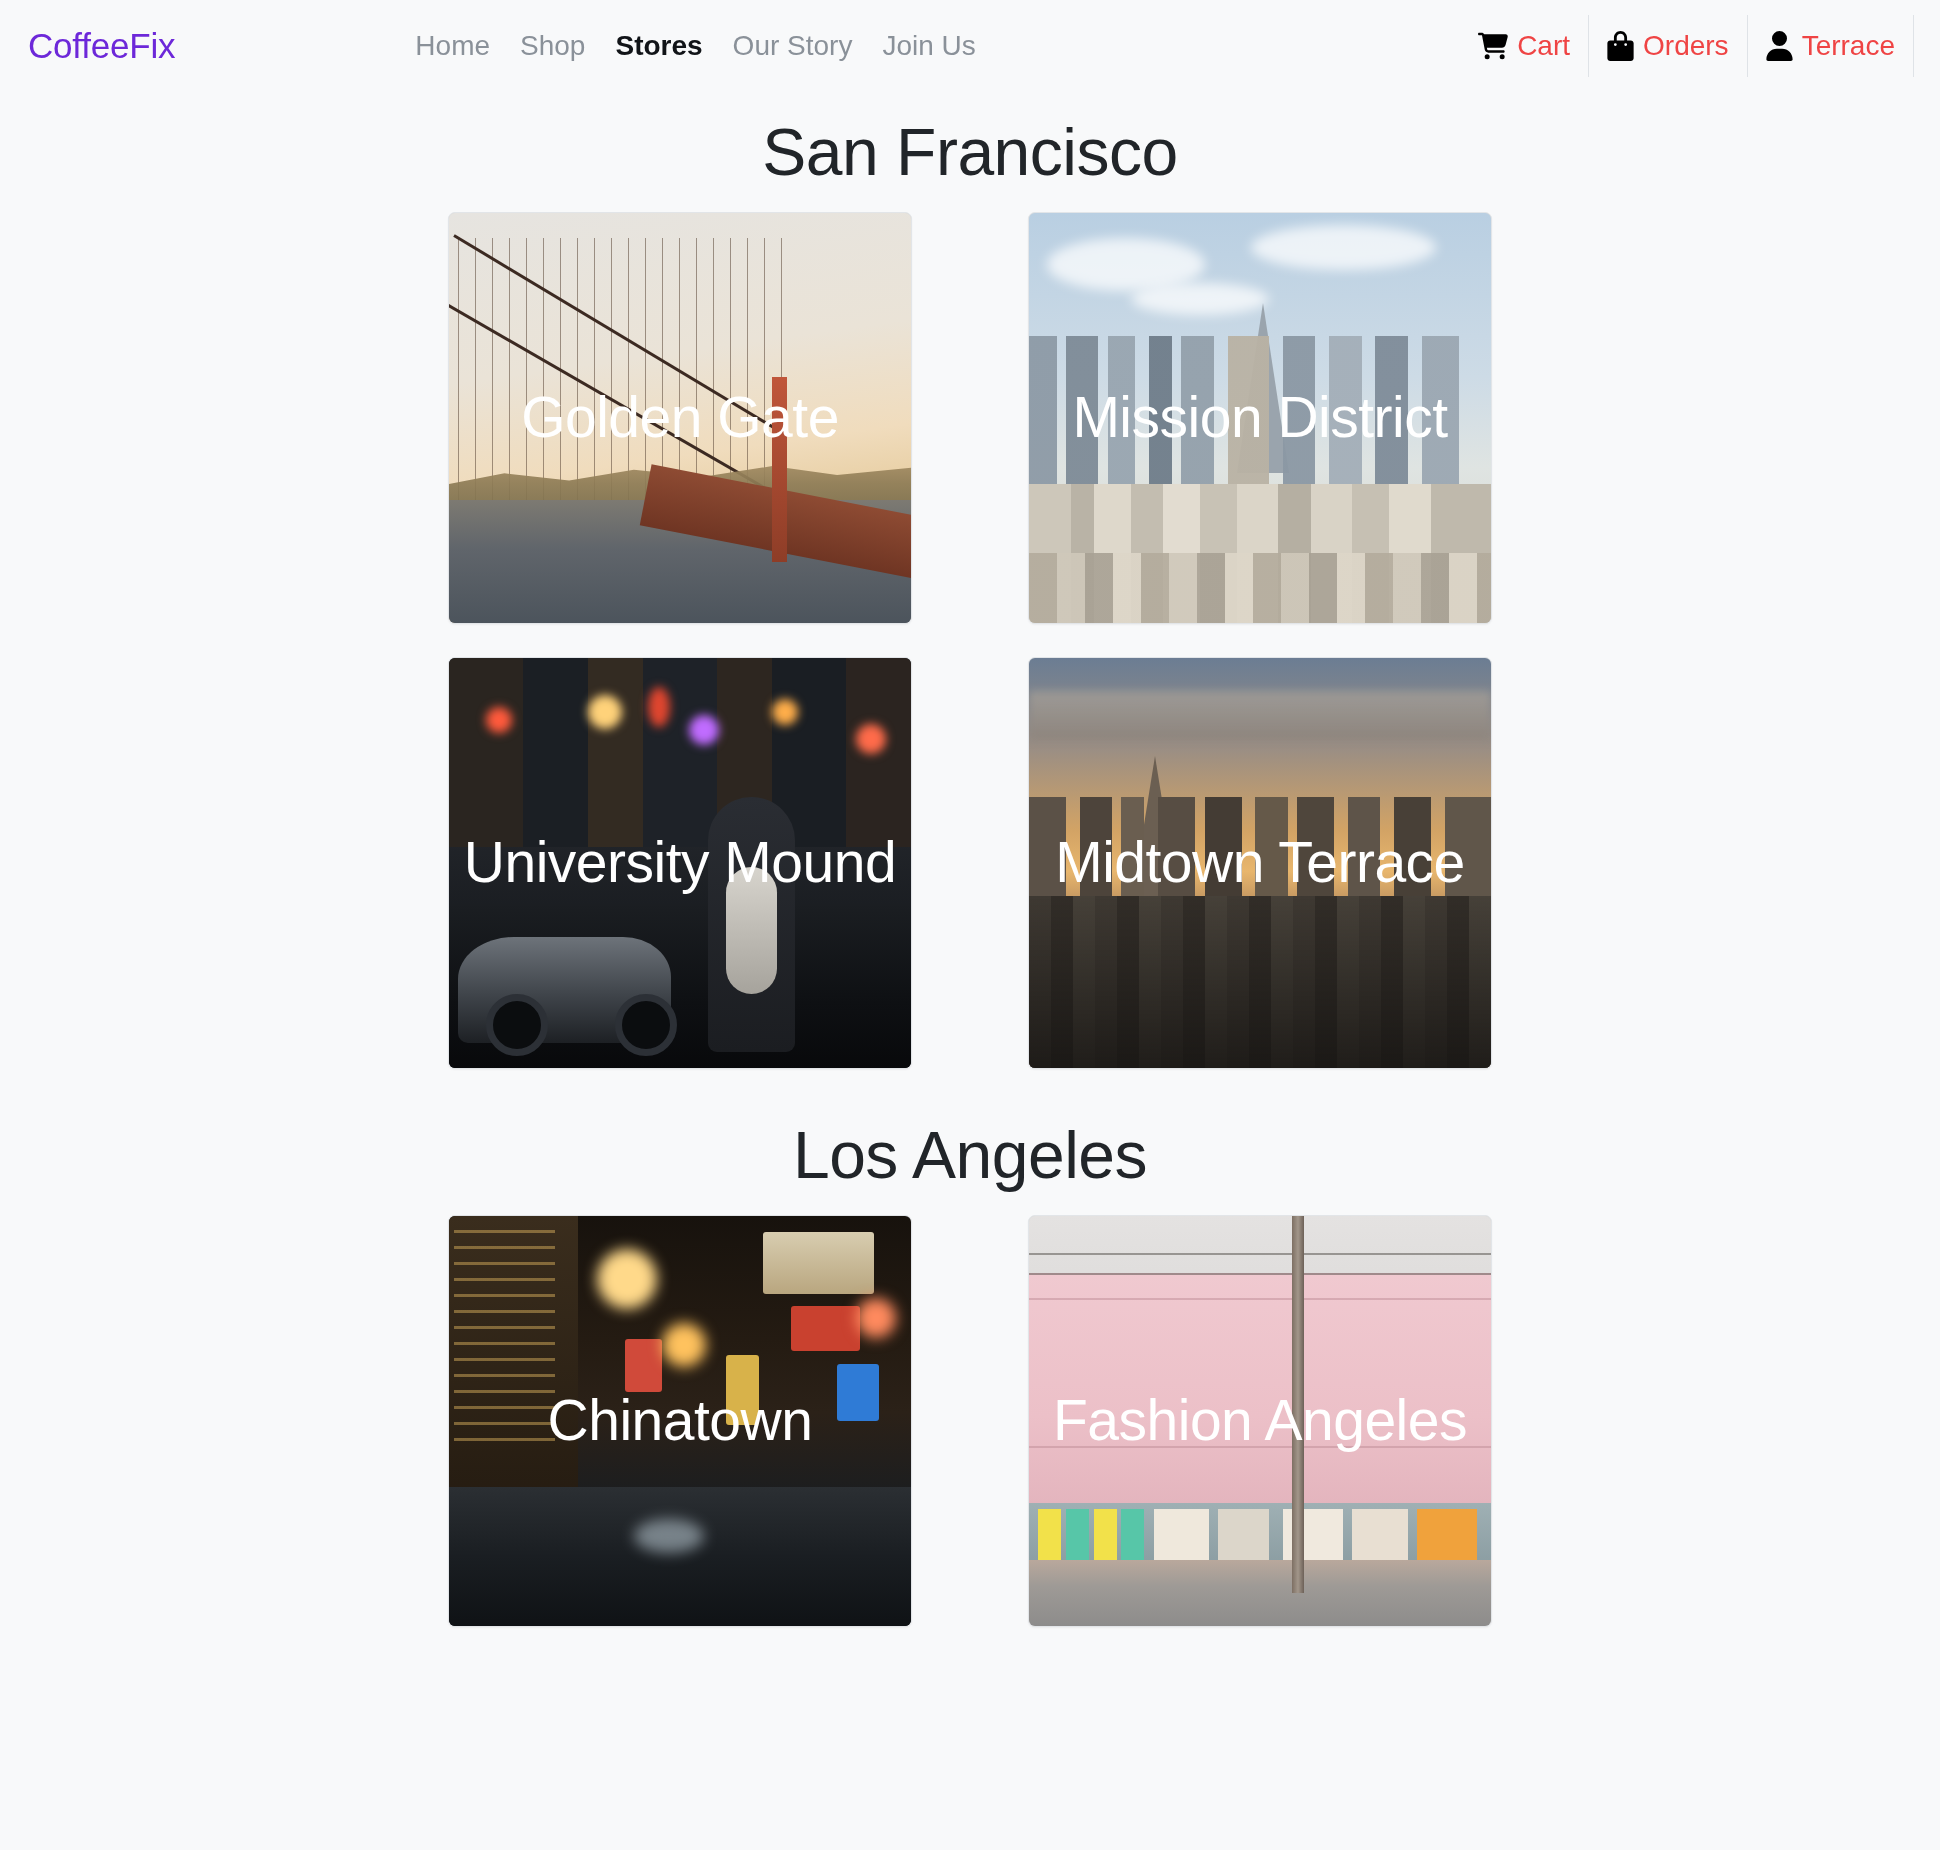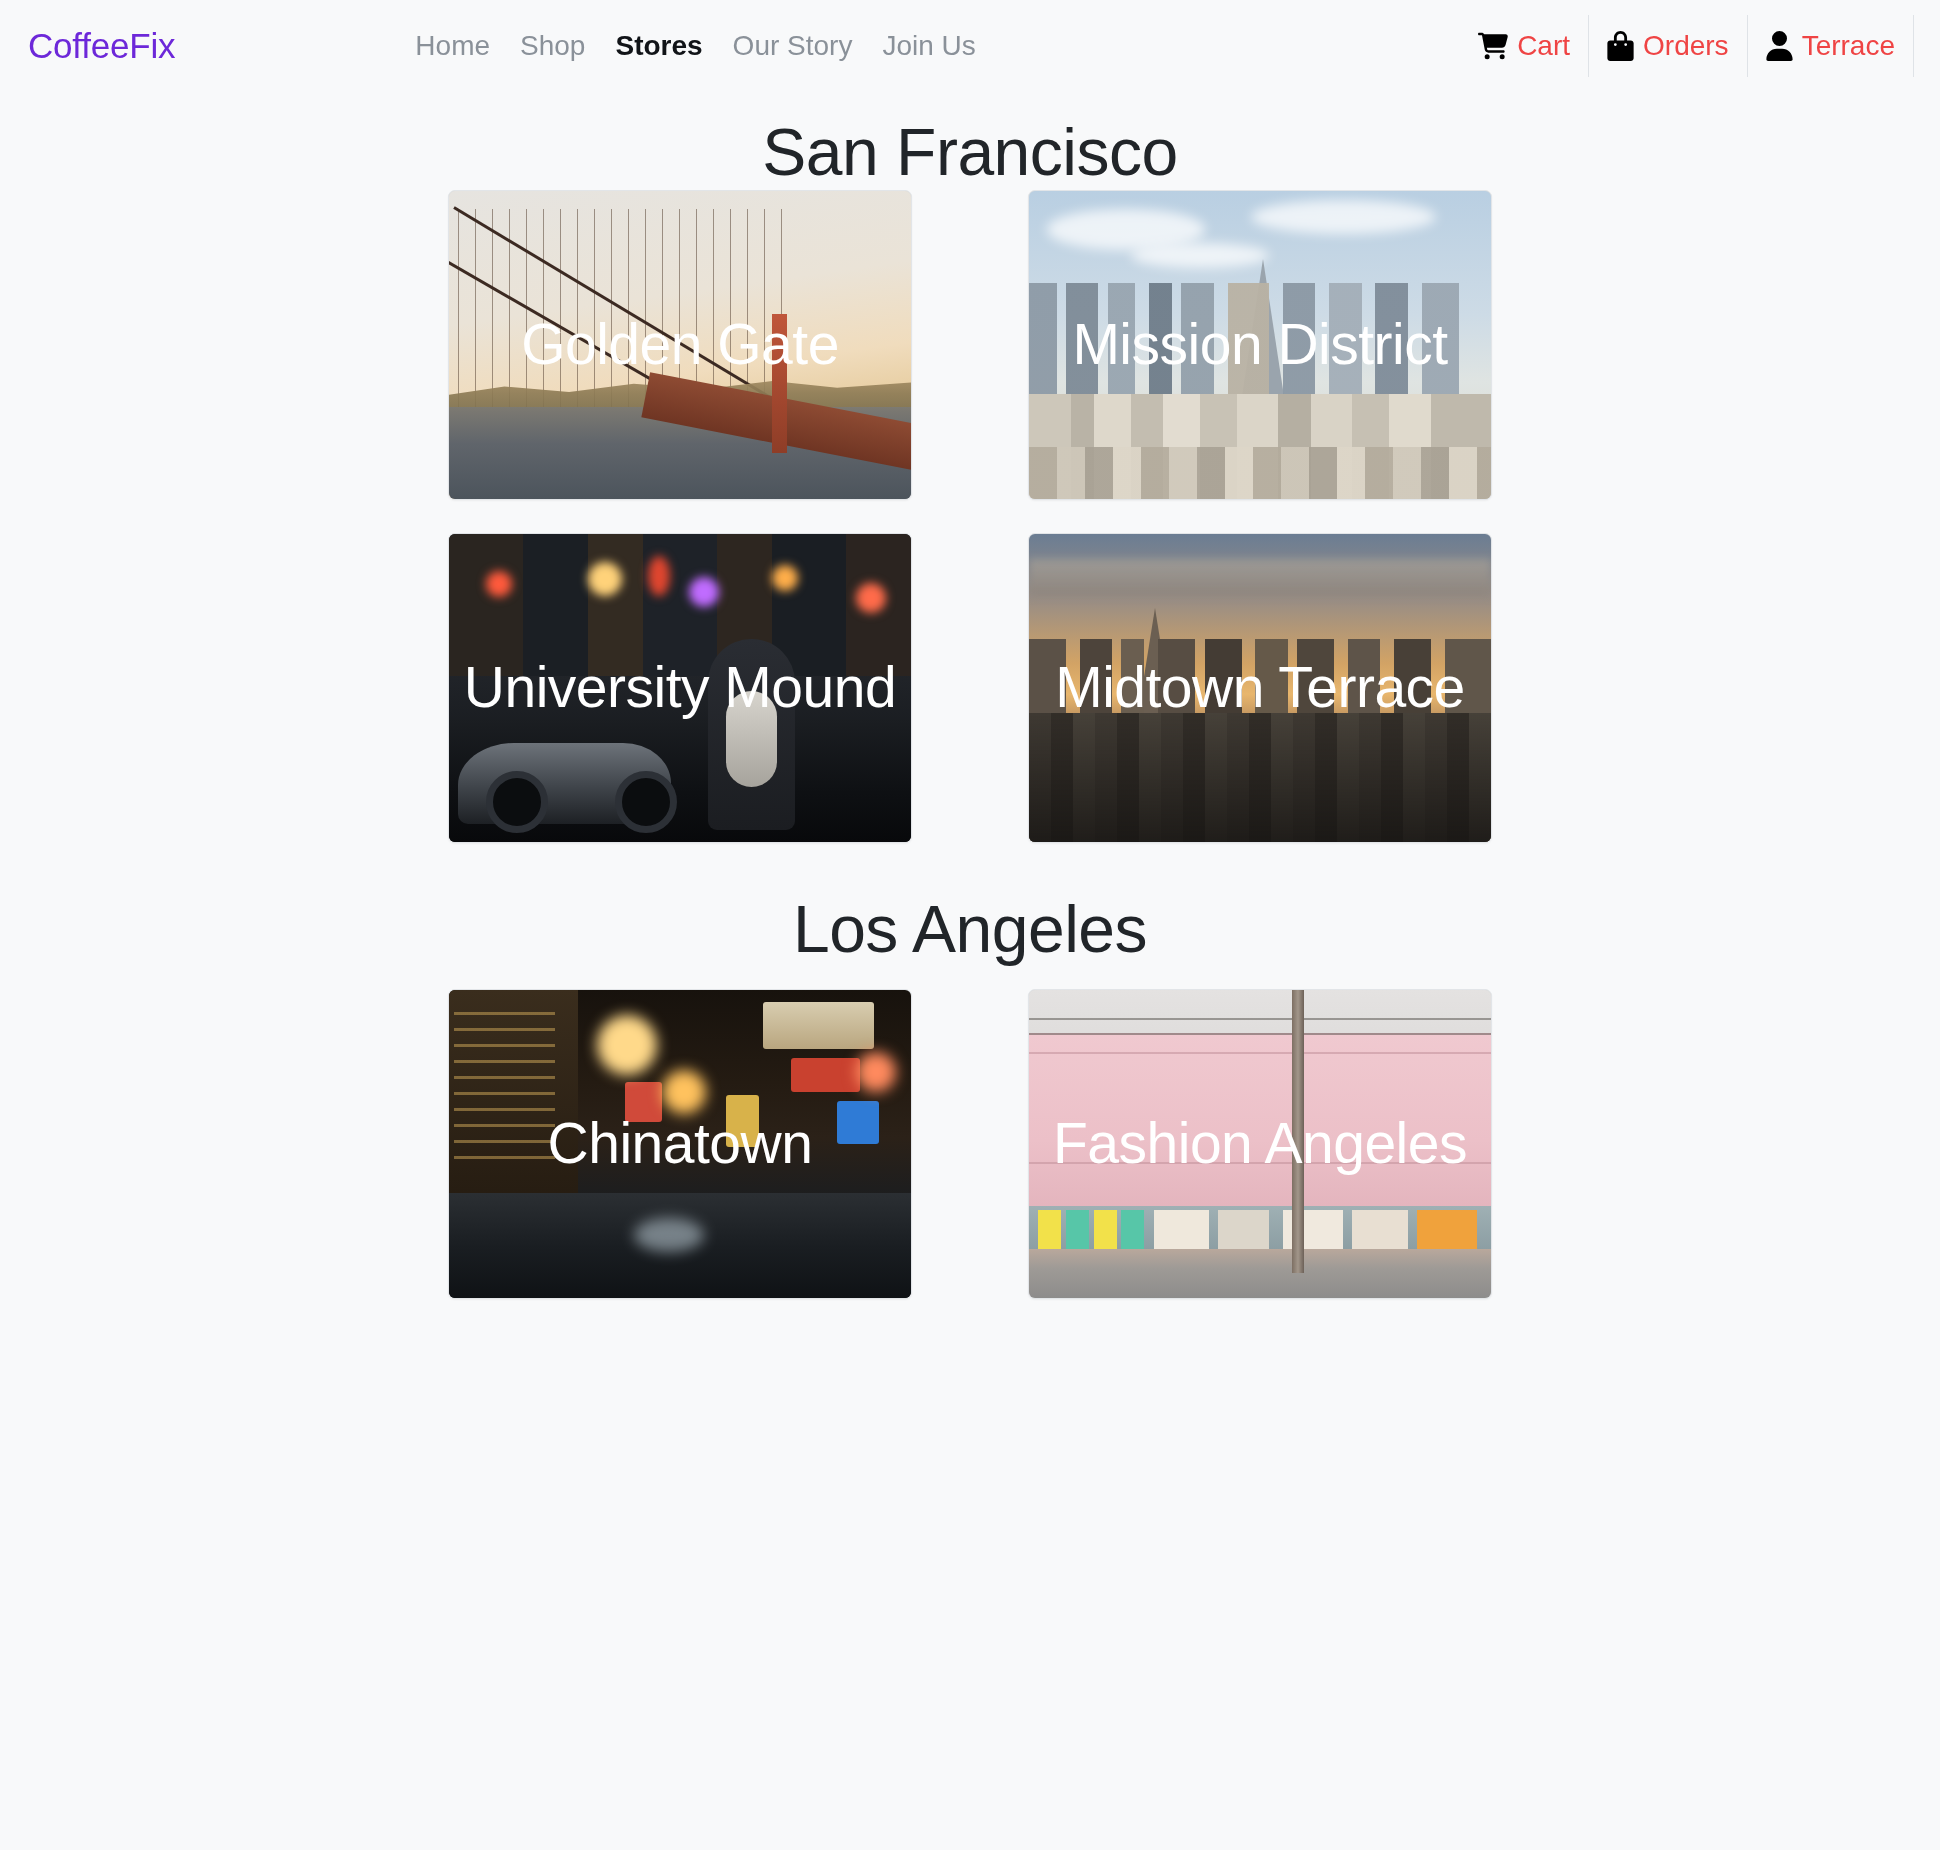--- a/index.html
+++ b/index.html
@@ -81,35 +81,35 @@
     padding: 0 0 14px 0;
   }
   .city-heading {
     text-align: center;
     font-size: 66px;
     font-weight: normal;
     color: #212529;
     margin: 0;
     letter-spacing: -0.5px;
   }
-  .sf-heading { padding-top: 22px; }
+  .sf-heading { padding-top: 22px; padding-bottom: 22px; }
   .la-heading { padding-top: 48px; padding-bottom: 22px; }
 
   .grid {
     display: grid;
     grid-template-columns: 464px 464px;
     justify-content: center;
     column-gap: 116px;
     row-gap: 33px;
   }
 
   .store-card {
     position: relative;
     width: 464px;
-    height: 310px;
+    height: 412px;
     border: 1px solid #e2e5e8;
     border-radius: 7px;
     overflow: hidden;
     background: #d8d8d8;
     text-decoration: none;
     display: block;
     box-shadow: 0 1px 2px rgba(0,0,0,0.05);
   }
   .store-card .photo {
     position: absolute;

